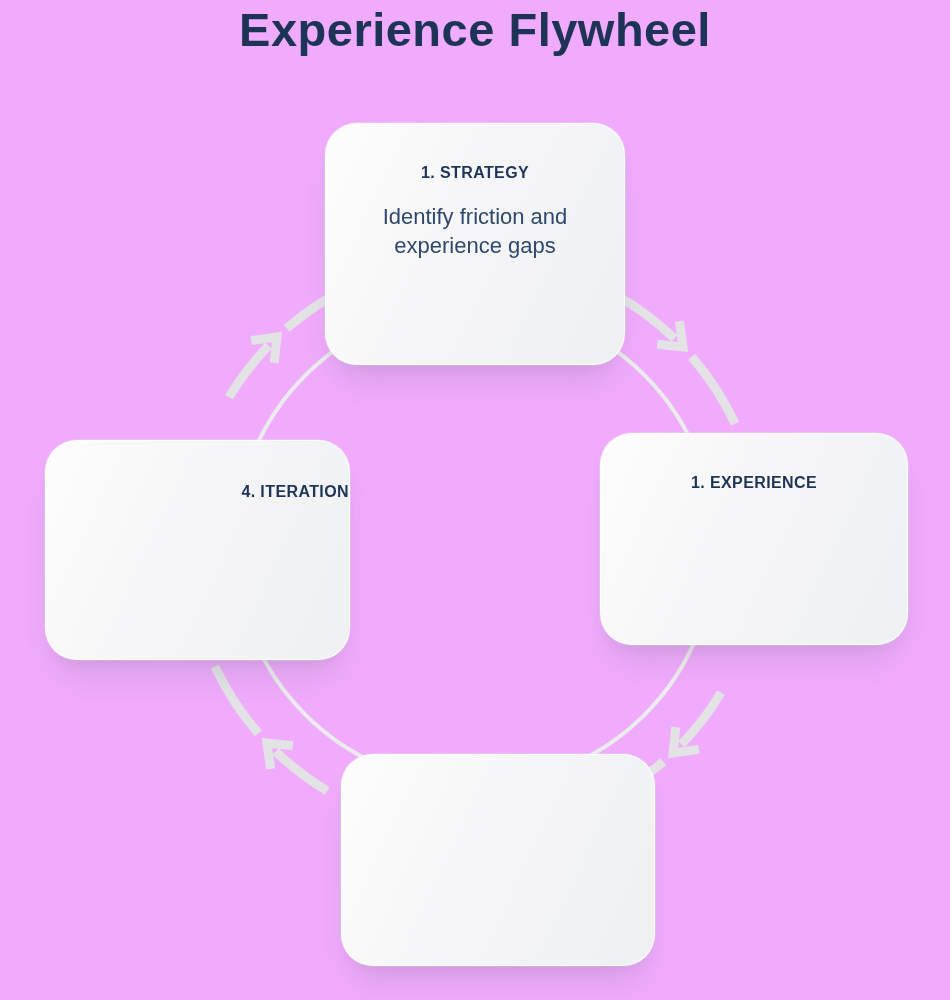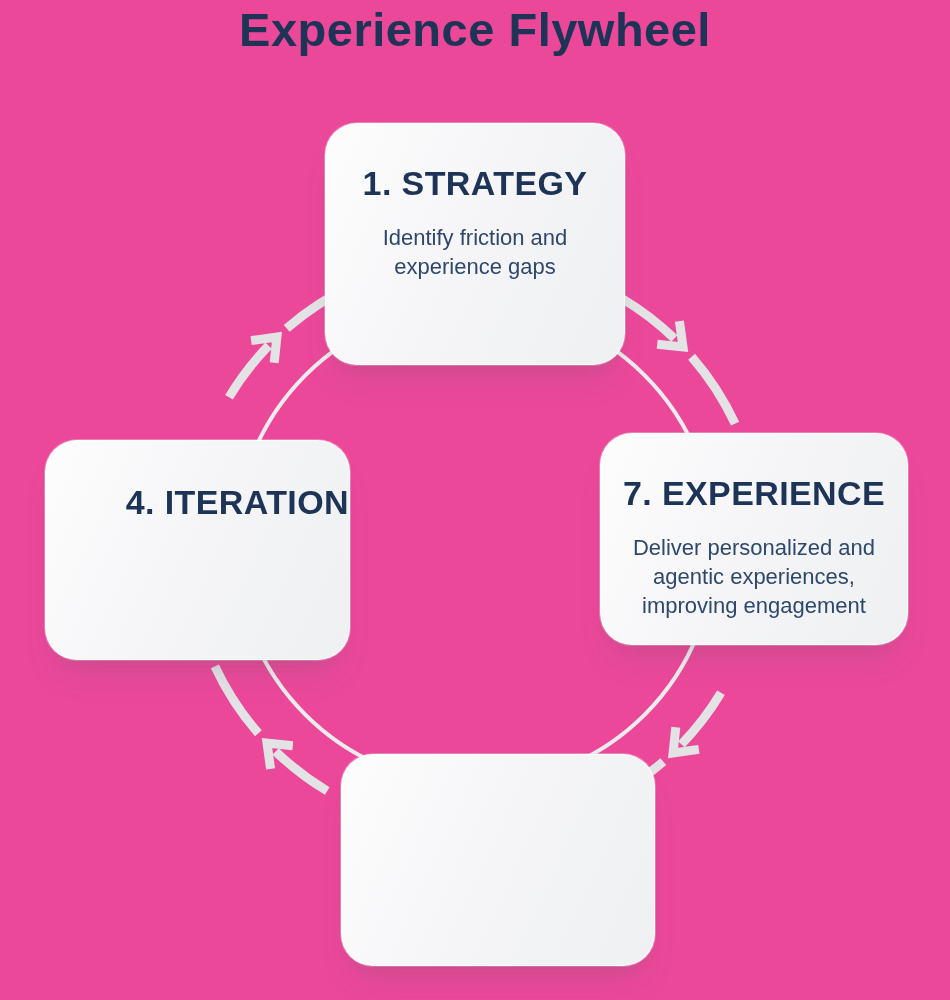--- a/index.html
+++ b/index.html
@@ -5,21 +5,21 @@
   html, body {
     margin: 0;
     padding: 0;
     background: #ffffff;
     font-family: "Liberation Sans", "DejaVu Sans", sans-serif;
   }
   .canvas {
     position: relative;
     width: 950px;
     height: 1000px;
-    background: #ec4899;
+    background: #f0abfc;
     overflow: hidden;
   }
   .diagram-title {
     position: absolute;
     top: 2px;
     left: 0;
     width: 950px;
     text-align: center;
     font-size: 47px;
     font-weight: 800;
@@ -37,21 +37,21 @@
     border-radius: 32px;
     background: linear-gradient(115deg, #fdfdfe 0%, #f5f5f7 50%, #eef0f2 100%);
     border: 1px solid rgba(255,255,255,0.95);
     box-shadow:
       0 24px 32px -12px rgba(90, 95, 110, 0.18),
       0 8px 14px -6px rgba(90, 95, 110, 0.08),
       0 0 0 1px rgba(230, 231, 235, 0.35);
     text-align: center;
   }
   .card-heading {
-    font-size: 34px;
+    font-size: 16px;
     font-weight: 800;
     letter-spacing: 0.4px;
     color: #1d3456;
     margin: 0 0 20px 0;
   }
   .card-body {
     font-size: 22px;
     font-weight: 400;
     color: #2e486b;
     line-height: 1.32;
@@ -85,24 +85,21 @@
     <use href="#fw-arrow" transform="rotate(270 475 545)"></use>
   </svg>
 
   <div class="card card-strategy">
     <h2 class="card-heading">1. STRATEGY</h2>
     <p class="card-body">Identify friction and
 experience gaps</p>
   </div>
 
   <div class="card card-experience">
-    <h2 class="card-heading">7. EXPERIENCE</h2>
-    <p class="card-body">Deliver personalized and
-agentic experiences,
-improving engagement</p>
+    <h2 class="card-heading">1. EXPERIENCE</h2>
   </div>
 
   <div class="card card-conversion">
   </div>
 
   <div class="card card-iteration">
     <h2 class="card-heading">4. ITERATION</h2>
   </div>
 
 </div>

